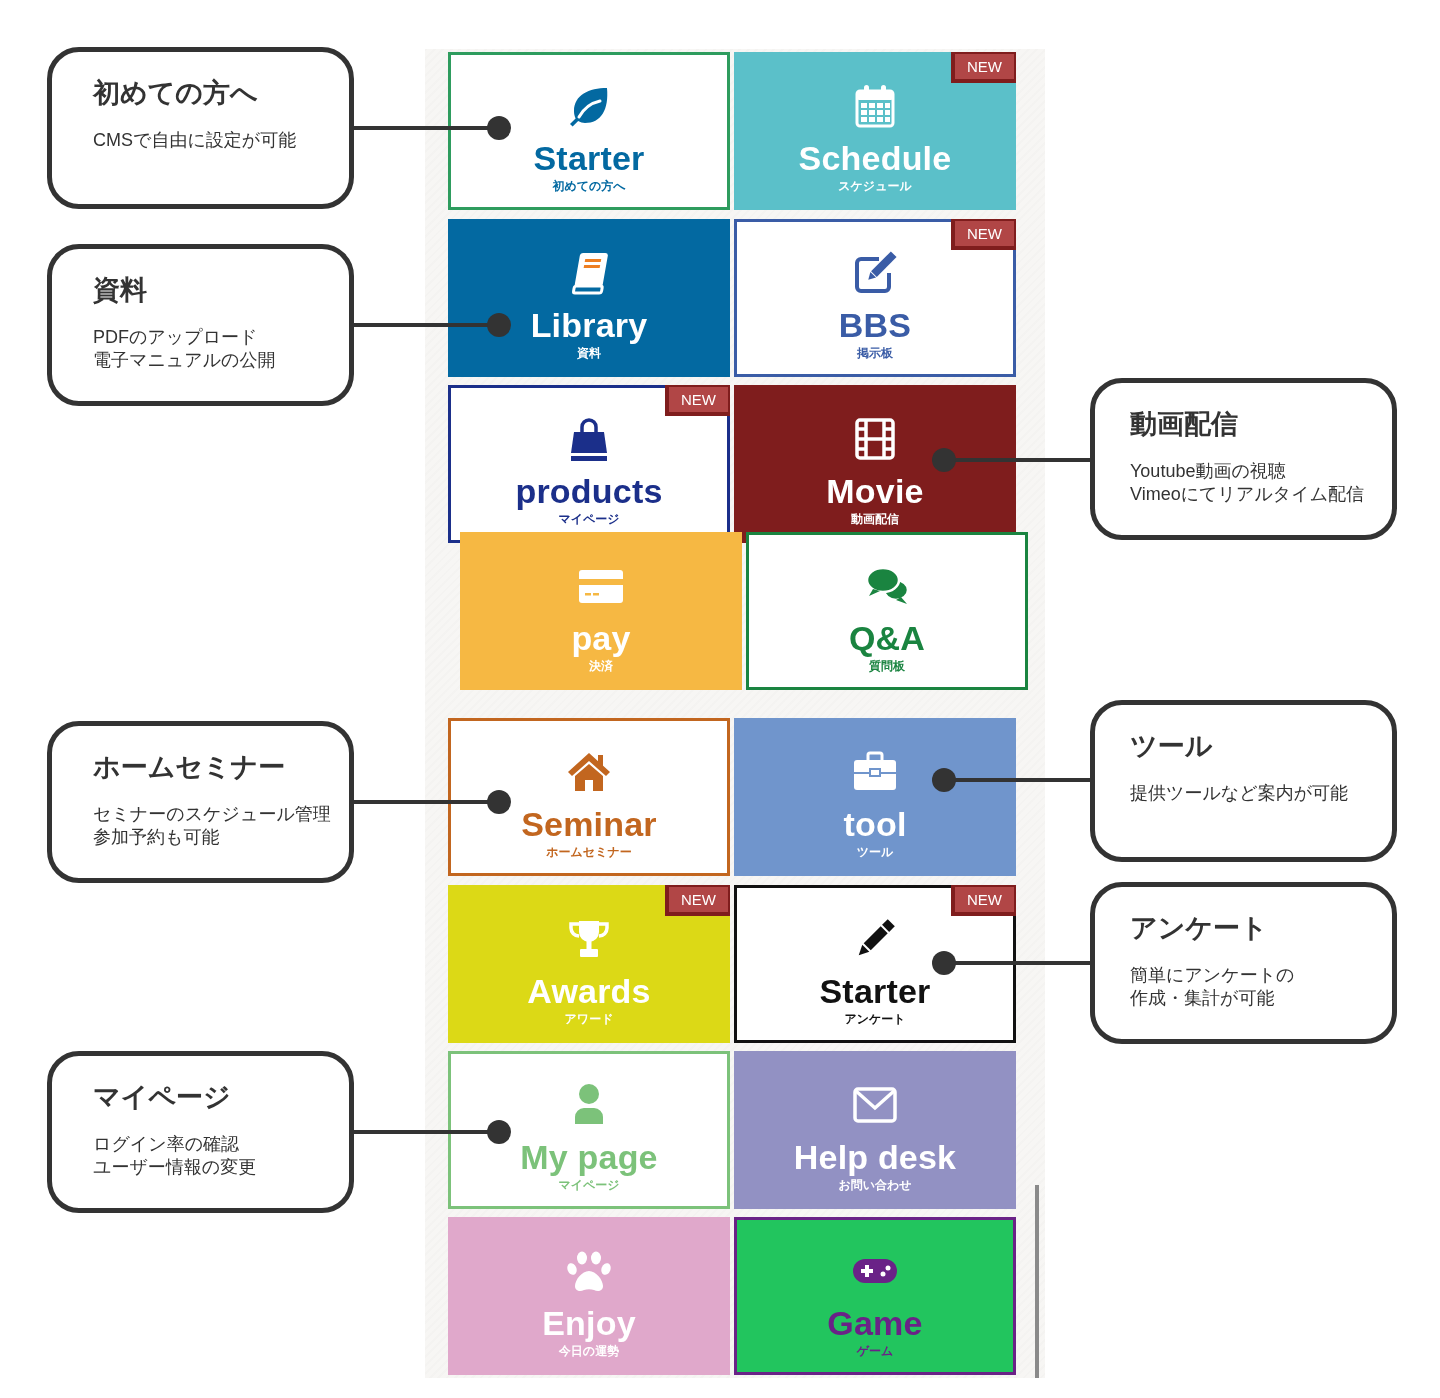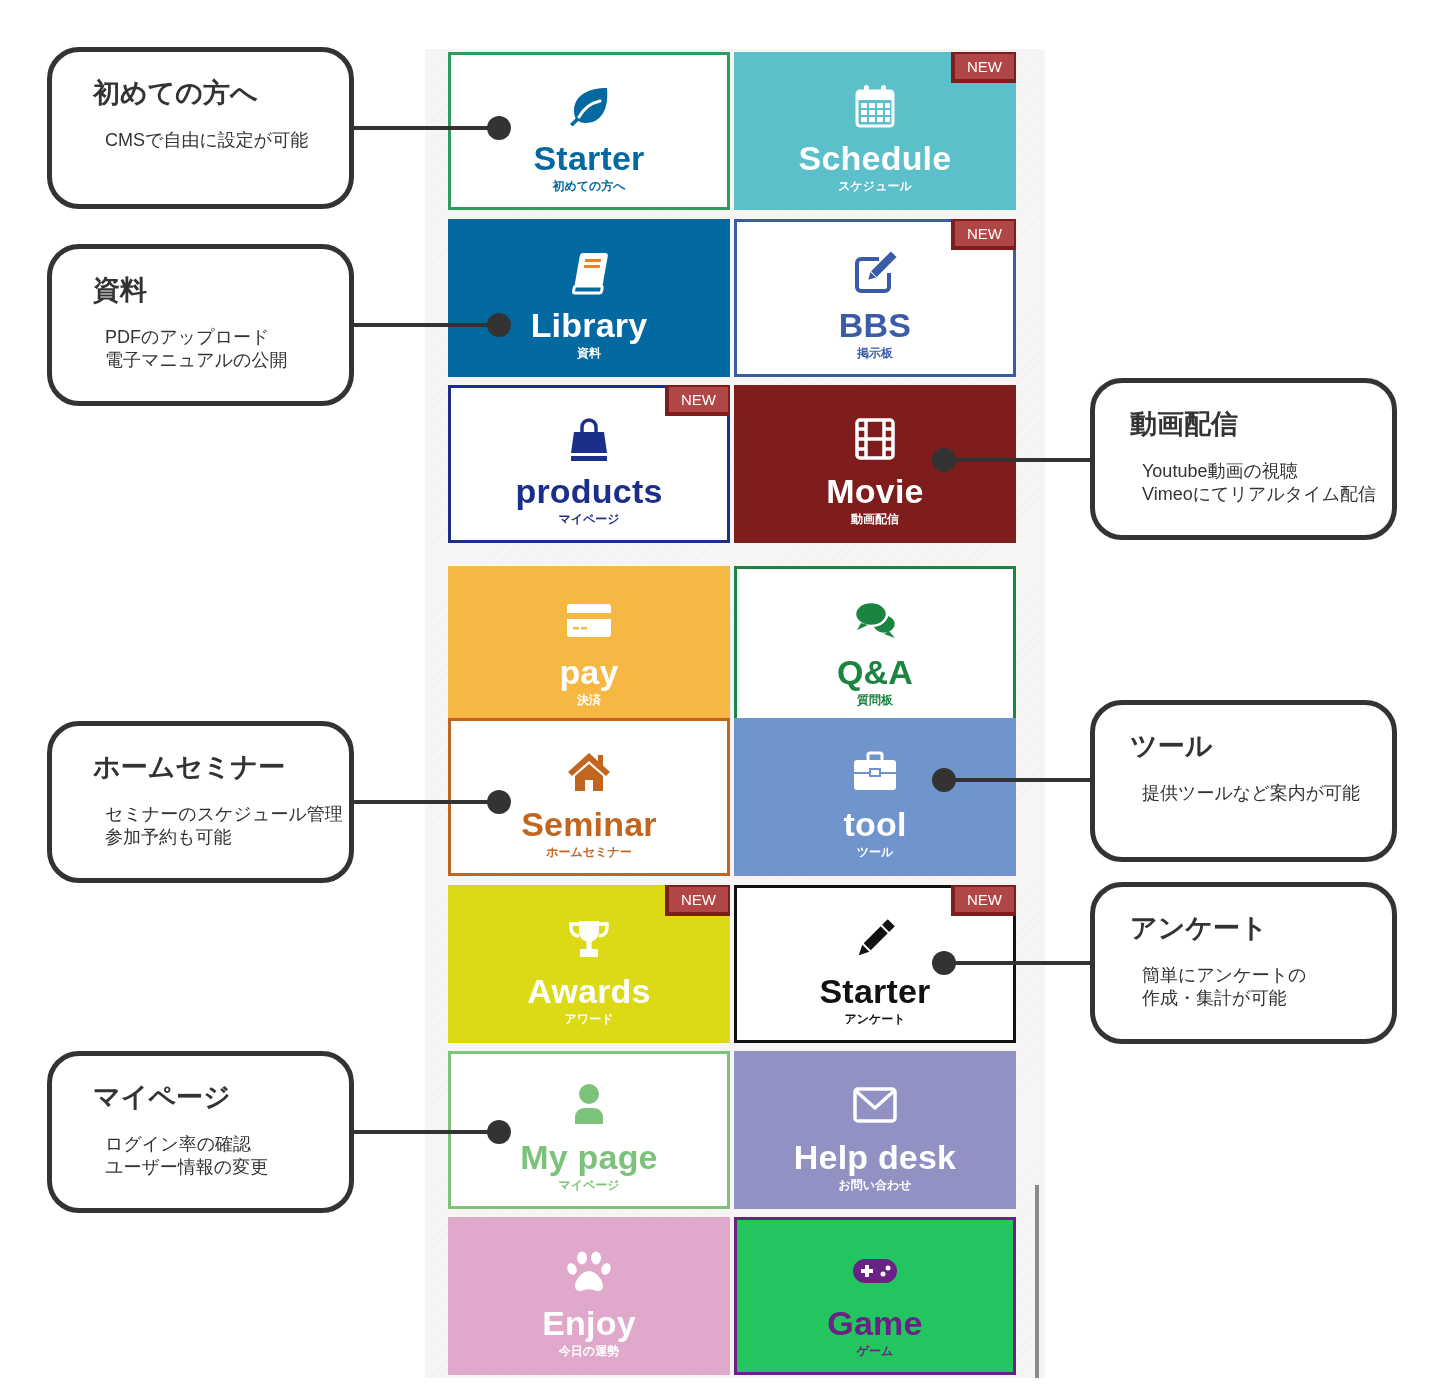--- a/index.html
+++ b/index.html
@@ -16,21 +16,21 @@
   }
   .scrollbar {
     position: absolute; left: 1035px; top: 1185px; width: 4px; height: 193px;
     background: #8a8a8a;
   }
   .tile {
     position: absolute; width: 282px; height: 158px; box-sizing: border-box;
     background: #fff; cursor: pointer; text-align: center;
   }
   .c0 { left: 448px; } .c1 { left: 734px; }
-  .r0 { top: 52px; } .r1 { top: 219px; } .r2 { top: 385px; } .r3 { top: 566px; }
+  .r0 { top: 52px; } .r1 { top: 219px; } .r2 { top: 385px; } .r3 { top: 532px; margin-left: 12px; }
   .r4 { top: 718px; } .r5 { top: 885px; } .r6 { top: 1051px; } .r7 { top: 1217px; }
   .tile-icon {
     position: absolute; left: 50%; top: 30px; width: 48px; height: 48px;
     margin-left: -24px; display: block;
   }
   .tile-icon svg { width: 48px; height: 48px; display: block; }
   .tile-title {
     position: absolute; left: 0; right: 0; top: 87px;
     font-size: 34px; line-height: 38px; font-weight: bold; letter-spacing: 0.2px;
   }
@@ -53,21 +53,20 @@
   }
   .callout.left { left: 47px; }
   .callout.right { left: 1090px; }
   .co-title {
     position: absolute; top: 24px; font-size: 27px; line-height: 34px; font-weight: bold; color: #333;
     white-space: nowrap;
   }
   .co-desc {
     position: absolute; top: 77px; font-size: 18px; line-height: 23px; color: #333;
     white-space: pre-line;
-    margin-left: 12px;
   }
   .left .co-title, .left .co-desc { left: 41px; }
   .right .co-title, .right .co-desc { left: 35px; }
   .conn { position: absolute; height: 4px; background: #333; }
   .dot { position: absolute; width: 24px; height: 24px; border-radius: 50%; background: #333; }
 </style>
 </head>
 <body>
 
 <div class="panel"></div>

